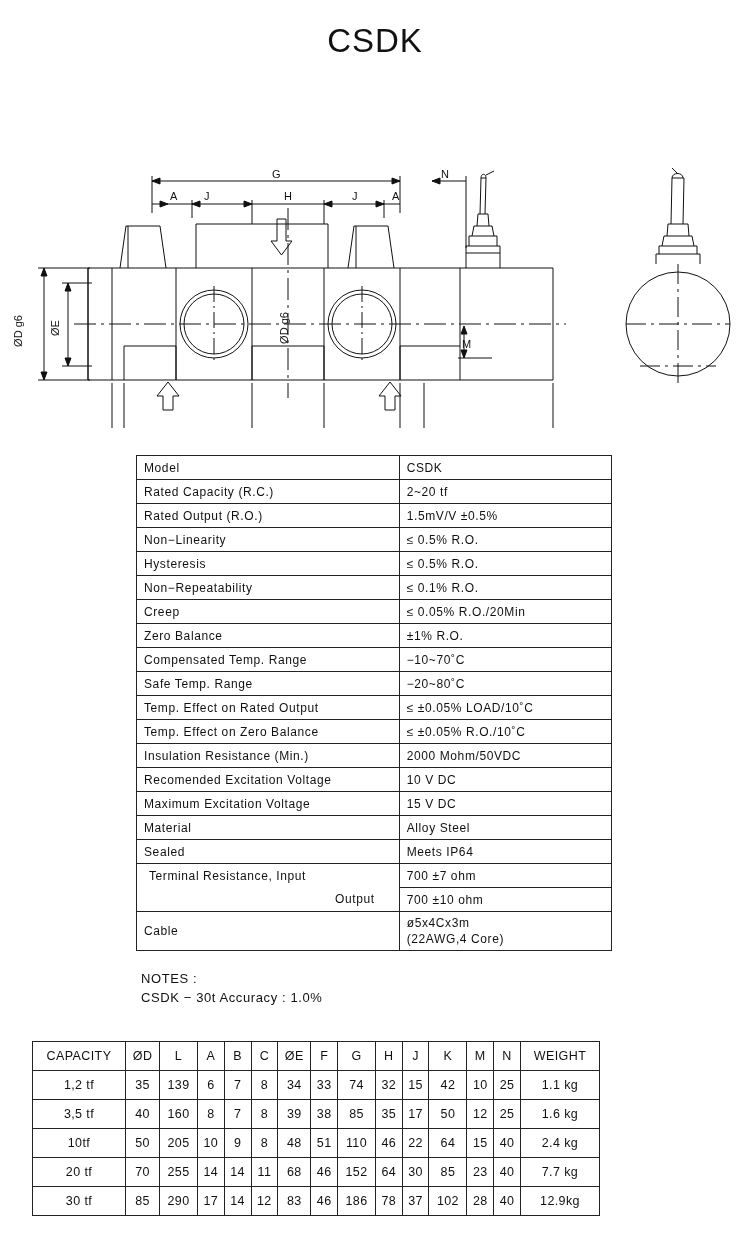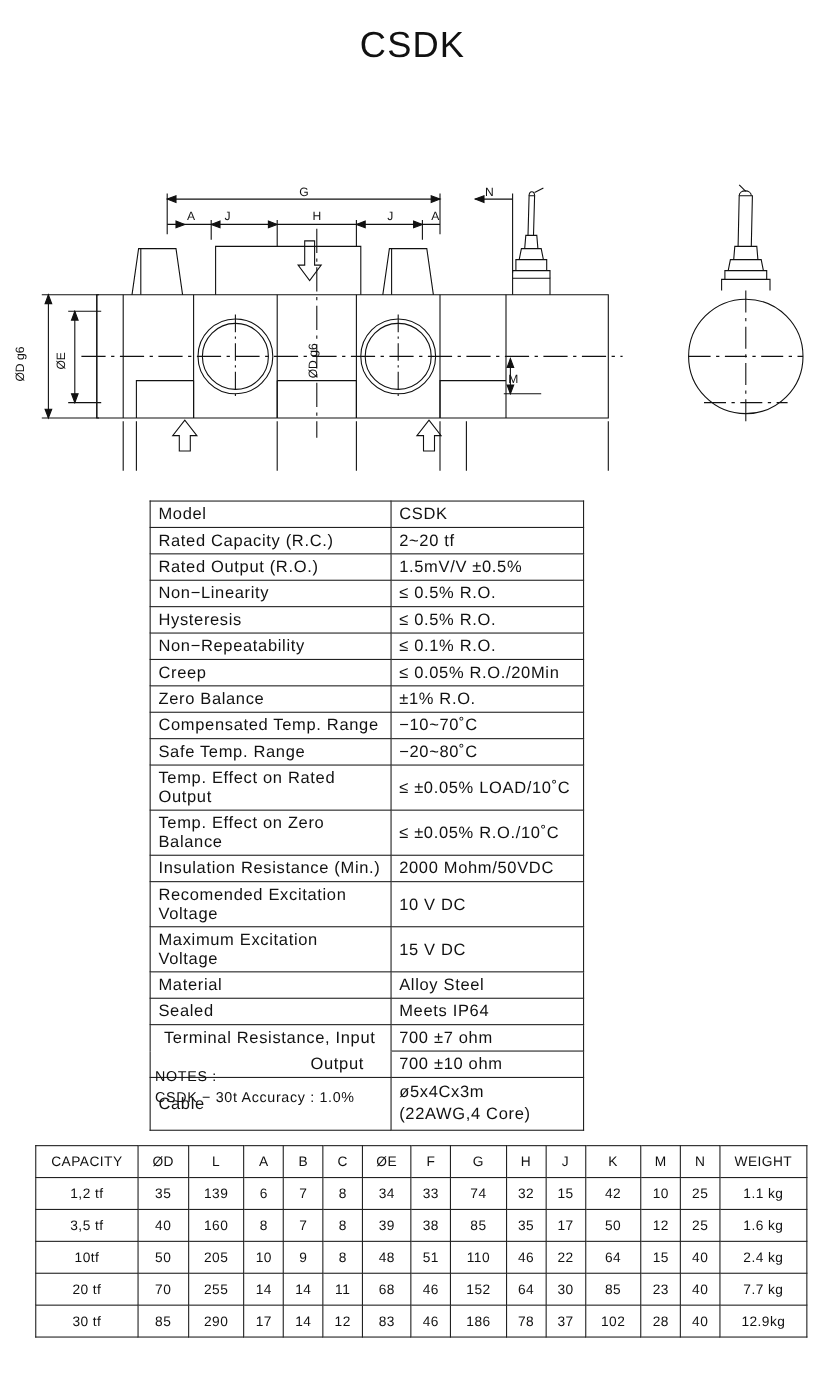--- a/index.html
+++ b/index.html
@@ -41,23 +41,23 @@
     width: 750px;
     height: 350px;
   }
   #drawing svg { display: block; }
 
   
   .spec-table {
     position: absolute;
     top: 455px;
     left: 136px;
-    width: 395px;
+    width: 476px;
     border-collapse: collapse;
-    font-size: 15px;
+    font-size: 12px;
     letter-spacing: 0.6px;
   }
   .spec-table td {
     border: 1px solid #222;
     padding: 3px 7px 3px 7px;
     height: 17px;
     vertical-align: middle;
     color: #111;
   }
   .spec-table td.label { width: 246px; }
@@ -79,21 +79,21 @@
     letter-spacing: 0.6px;
     line-height: 1.45;
     color: #111;
   }
 
   
   .cap-table {
     position: absolute;
     top: 1041px;
     left: 32px;
-    width: 702px;
+    width: 568px;
     border-collapse: collapse;
     font-size: 12.5px;
     letter-spacing: 0.4px;
     border-radius: 13px;
   }
   .cap-table td, .cap-table th {
     border: 1px solid #222;
     height: 26px;
     text-align: center;
     vertical-align: middle;

